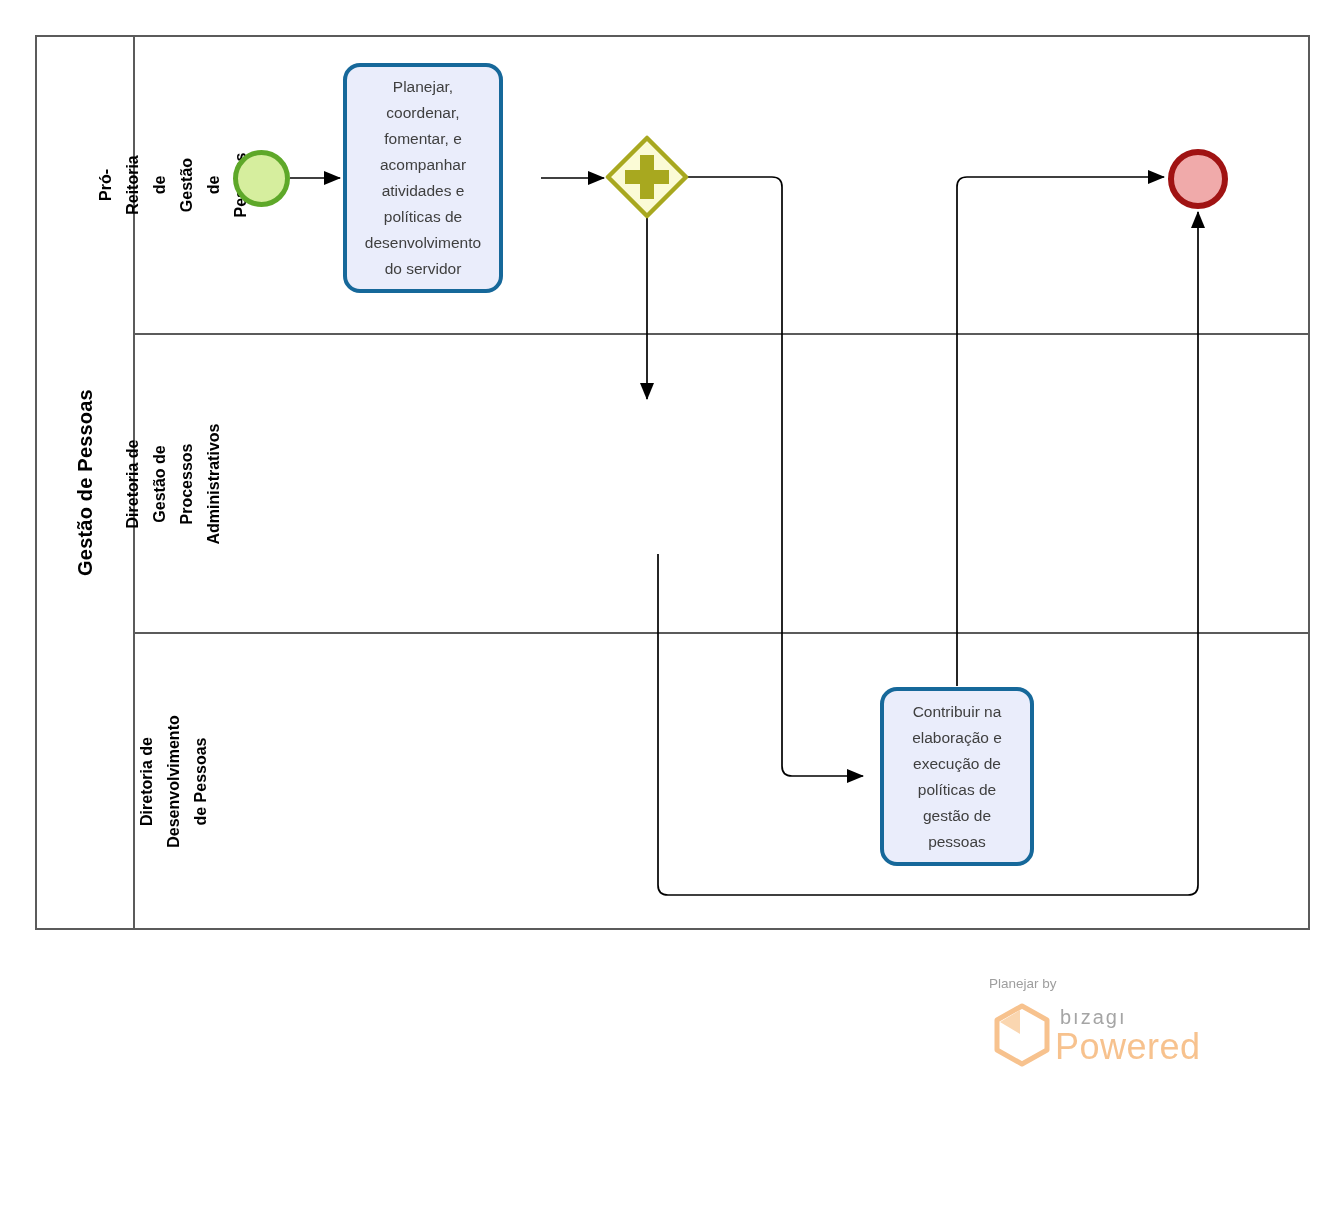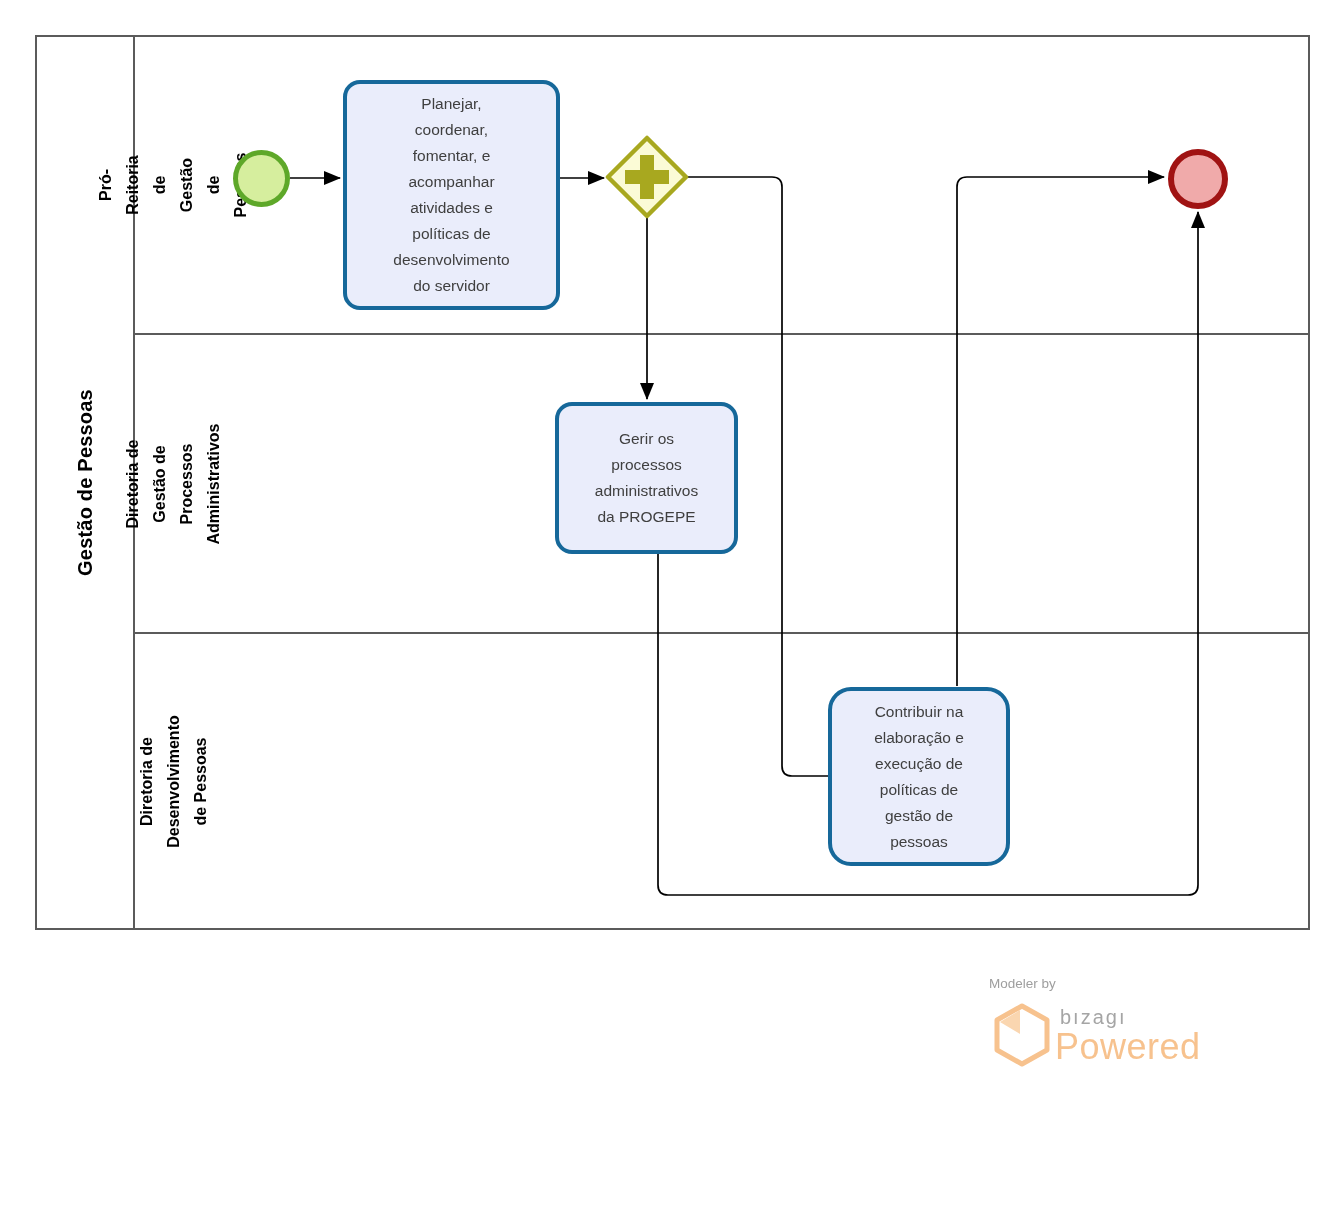--- a/index.html
+++ b/index.html
@@ -11,23 +11,23 @@
   .pool-band { position: absolute; left: 0; top: 0; bottom: 0; width: 98px; border-right: 2px solid #5b5b5b; display: flex; align-items: center; justify-content: center; }
   .pool-band span { transform: rotate(-90deg); white-space: nowrap; font-size: 20px; font-weight: bold; color: #000; letter-spacing: 0.2px; }
   .lane { position: absolute; left: 98px; right: 0; }
   .lane-2, .lane-3 { border-top: 2px solid #5b5b5b; }
   .lane-label-wrap { position: absolute; left: 0; top: 0; bottom: 0; width: 76px; display: flex; align-items: center; justify-content: center; }
   .lane-label-wrap span { transform: rotate(-90deg); white-space: pre-line; text-align: center; font-size: 16px; line-height: 27px; font-weight: bold; color: #000; }
 
   
   .task { position: absolute; border: 4px solid #16689a; background: #eaedfb; border-radius: 17px; display: flex; align-items: center; justify-content: center; text-align: center; }
   .task span { white-space: pre-line; font-size: 15.5px; line-height: 26px; color: #3f3f3f; }
-  .task-planejar   { left: 343px; top: 80px;  width: 217px; height: 230px; }
+  .task-planejar   { left: 343px; top: 63px;  width: 160px; height: 230px; }
   .task-gerir      { left: 555px; top: 402px; width: 183px; height: 152px; }
-  .task-contribuir { left: 828px; top: 687px; width: 182px; height: 179px; border-radius: 23px; }
+  .task-contribuir { left: 880px; top: 687px; width: 154px; height: 179px; }
   .start-event { position: absolute; left: 233px; top: 150px; width: 57px; height: 57px; border-radius: 50%; border: 5px solid #5ea829; background: #d6ee9e; }
   .end-event { position: absolute; left: 1168px; top: 149px; width: 60px; height: 60px; border-radius: 50%; border: 6px solid #a01313; background: #f0aaaa; }
   .gateway { position: absolute; left: 605px; top: 135px; width: 84px; height: 84px; }
 
   .flows { position: absolute; left: 0; top: 0; pointer-events: none; }
 
   
   .powered-by { position: absolute; left: 989px; top: 976px; font-size: 13.5px; color: #9e9e9e; }
   .logo-icon { position: absolute; left: 993px; top: 1003px; }
   .brand { position: absolute; left: 1060px; top: 1006px; font-size: 20px; color: #a5a5a5; letter-spacing: 2px; text-align: center; }
@@ -87,39 +87,33 @@
 políticas de
 desenvolvimento
 do servidor</span>
   </div>
 
   <svg class="gateway" width="84" height="84" viewBox="0 0 84 84">
     <polygon points="42,3 81,42 42,81 3,42" fill="#fbfbd6" stroke="#a8a81f" stroke-width="4.5" stroke-linejoin="round"></polygon>
     <path d="M20 42 H64 M42 20 V64" stroke="#a8a81f" stroke-width="14"></path>
   </svg>
 
-  <div class="task task-gerir">
-    <span>Gerir os
-processos
-administrativos
-da PROGEPE</span>
-  </div>
 
   <div class="task task-contribuir">
     <span>Contribuir na
 elaboração e
 execução de
 políticas de
 gestão de
 pessoas</span>
   </div>
 
   <div class="end-event"></div>
 
-  <div class="powered-by">Modeler by</div>
+  <div class="powered-by">Planejar by</div>
   <svg class="logo-icon" width="58" height="64" viewBox="0 0 58 64">
     <polygon points="29,3 54,17 54,47 29,61 4,47 4,17" fill="none" stroke="#f7c28e" stroke-width="5" stroke-linejoin="round"></polygon>
     <polygon points="27,7 7,19 27,31" fill="#fad6b0"></polygon>
   </svg>
   <div class="brand">bızagı</div>
   <div class="product">Powered</div>
 
 </div>
 
 </body></html>

